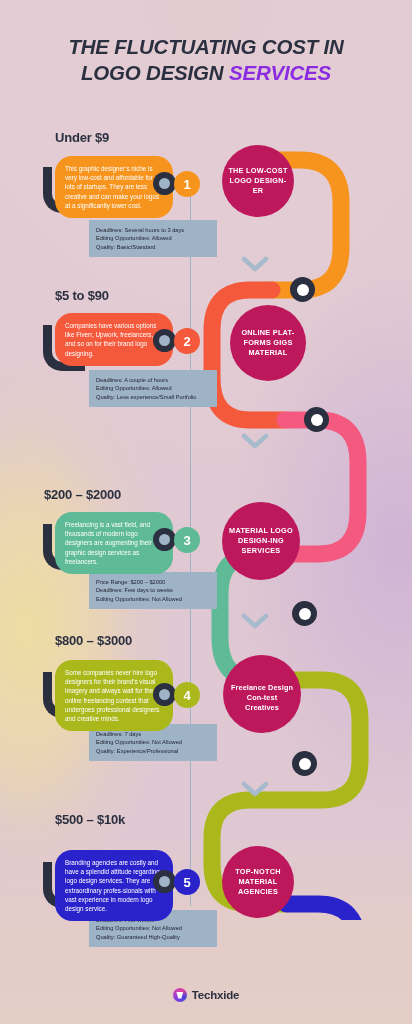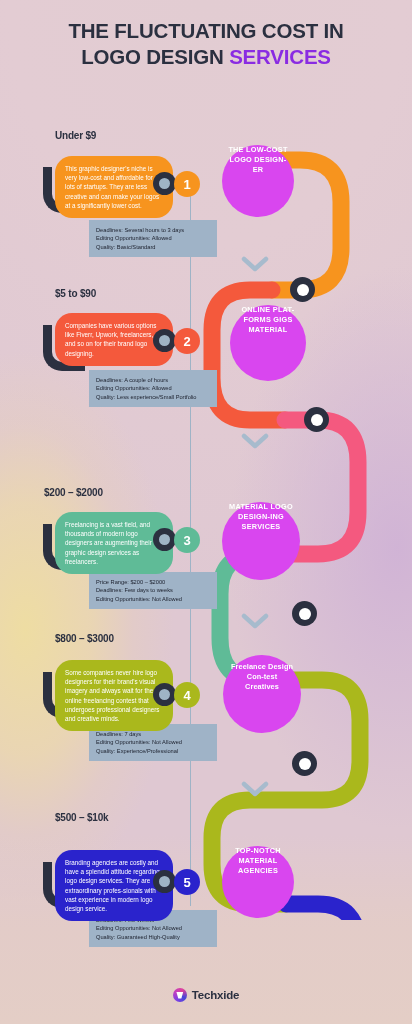--- a/index.html
+++ b/index.html
@@ -23,40 +23,40 @@
   #bg-lav {
     position:absolute; right:0; top:260px; width:300px; height:640px;
     background:radial-gradient(70% 55% at 95% 45%, rgba(206,176,214,.85) 0%, rgba(209,181,214,.5) 42%, rgba(216,192,214,0) 80%);
   }
   #bg-bot {
     position:absolute; left:0; bottom:0; width:412px; height:190px;
     background:linear-gradient(180deg, rgba(226,205,196,0) 0%, rgba(228,205,197,.75) 45%, #e4cec6 100%);
   }
 
   
-  .title-wrap { position:absolute; top:18px; left:0; width:412px; text-align:center; z-index:9; }
+  .title-wrap { position:absolute; top:34px; left:0; width:412px; text-align:center; z-index:9;font-style:italic; }
   .title-line {
     font-size:20.5px; font-weight:bold; letter-spacing:-0.2px;
     color:#2b3040; line-height:26px;
   }
   .title-accent { color:#8a2be2;margin-top:8px; }
 
   
   #guide {
     position:absolute; left:190px; top:196px; width:1.4px; height:710px;
     background:#9eb3c6; z-index:2;
   }
 
   
   #snake { position:absolute; left:0; top:120px; z-index:3; }
 
   
   .row { position:absolute; left:0; width:412px; z-index:6; }
   .price {
-    position:absolute; font-size:10px; font-weight:bold; color:#2b3040;
+    position:absolute; font-size:13px; font-weight:bold; color:#2b3040;
     letter-spacing:-0.2px;
   }
   .bubble {
     position:absolute; width:118px; border-radius:17px;
     padding:8px 11px 8px 10px; color:#ffffff;
     font-size:6.3px; line-height:9.2px; z-index:7;
   }
   .hook {
     position:absolute; width:42px; height:46px; z-index:5;
     border:9px solid #2b3040; border-right:none; border-top:none;
@@ -72,22 +72,22 @@
     display:flex; align-items:center; justify-content:center;
     color:#fff; font-size:13px; font-weight:bold; z-index:8;
   }
   .detail {
     position:absolute; width:128px; background:#9fb3c7; color:#202532;
     font-size:5.7px; line-height:8.4px; padding:6px 7px; z-index:6;
   }
 
   
   .node {
-    position:absolute; border-radius:50%; background:#d946ef;
-    display:flex; justify-content:center; text-align:center;
+    position:absolute; border-radius:50%; background:#be185d;
+    display:flex; align-items:center; justify-content:center; text-align:center;
     color:#fff; z-index:7;
   }
   .node span { font-size:7.3px; font-weight:bold; line-height:10px; letter-spacing:.25px; padding:0 6px; }
   .node.mixed span { font-weight:bold; letter-spacing:.1px;margin-top:7px; }
 
   .joint {
     position:absolute; width:25px; height:25px; border-radius:50%;
     background:#2b3040; display:flex; align-items:center; justify-content:center; z-index:8;
   }
   .joint i { width:12px; height:12px; border-radius:50%; background:#fff; display:block; }

